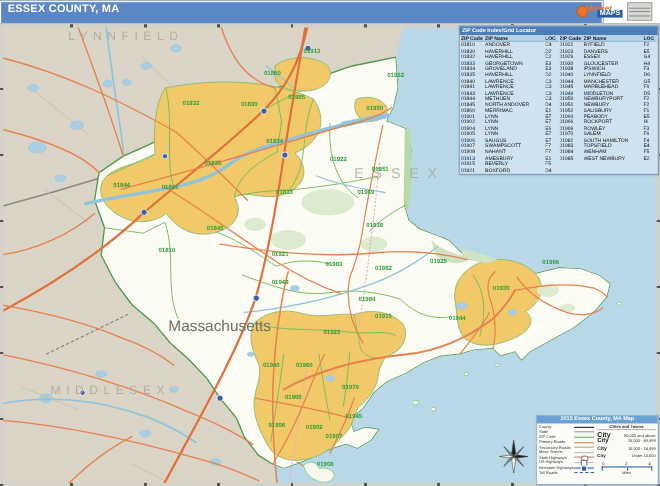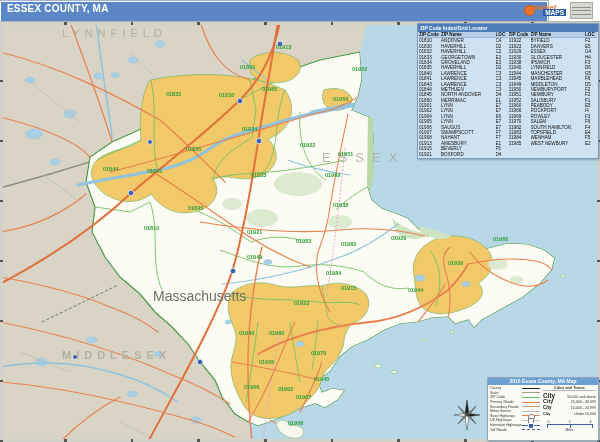--- a/index.html
+++ b/index.html
@@ -241,21 +241,21 @@
         <ellipse cx="424" cy="318" rx="2" ry="1.4"></ellipse>
         <ellipse cx="563" cy="254" rx="2" ry="1.4"></ellipse>
         <ellipse cx="452" cy="310" rx="2" ry="1.3"></ellipse>
       </g>
     </svg>
 
     <div id="label-layer">
         <span class="pl-county" style="left: 62px; top: 5px;">LYNNFIELD</span>
         <span class="pl-county-faint" style="left: 322px; top: 128px;">ESSEX</span>
         <span class="pl-state-lg" style="left: 108px; top: 266px;">Massachusetts</span>
-        <span class="pl-county" style="left: 62px; top: 327px; font-weight: bold;">MIDDLESEX</span>
+        <span class="pl-county" style="left: 46px; top: 327px;">MIDDLESEX</span>
         <span class="zip-label" style="left: 276px; top: 22px;">01913</span>
         <span class="zip-label" style="left: 240px; top: 42px;">01860</span>
         <span class="zip-label" style="left: 352px; top: 44px;">01952</span>
         <span class="zip-label" style="left: 262px; top: 64px;">01985</span>
         <span class="zip-label" style="left: 333px; top: 74px;">01950</span>
         <span class="zip-label" style="left: 166px; top: 69px;">01832</span>
         <span class="zip-label" style="left: 219px; top: 70px;">01830</span>
         <span class="zip-label" style="left: 242px; top: 104px;">01834</span>
         <span class="zip-label" style="left: 186px; top: 124px;">01835</span>
         <span class="zip-label" style="left: 300px; top: 120px;">01922</span>

